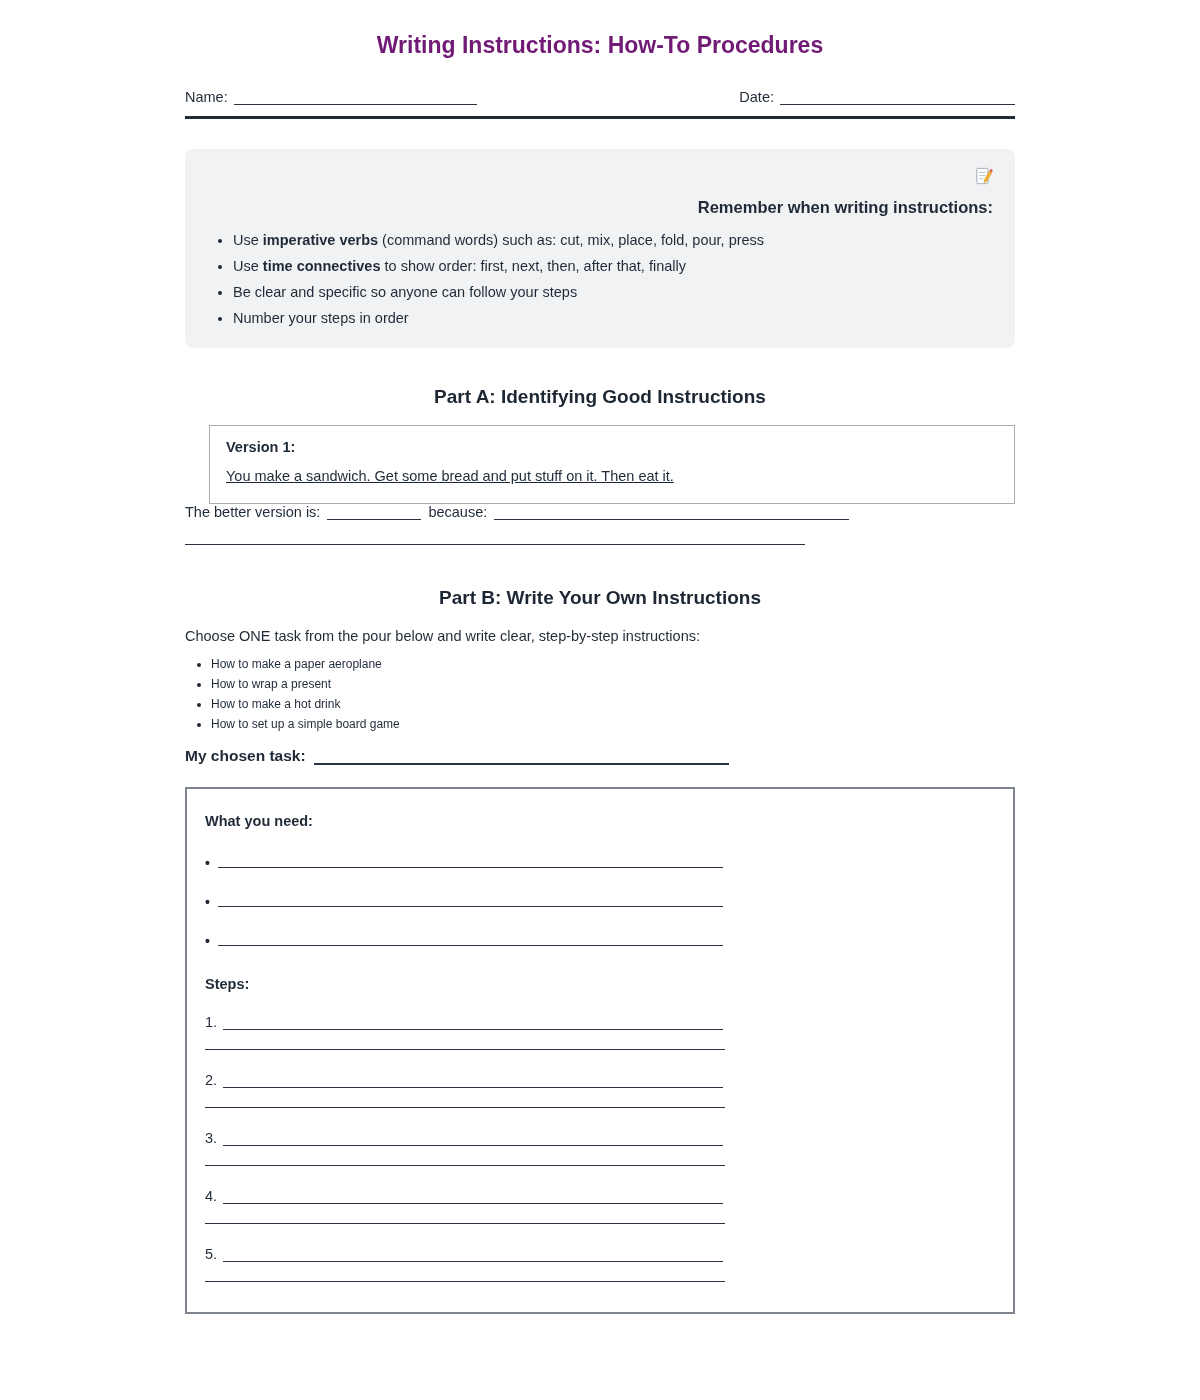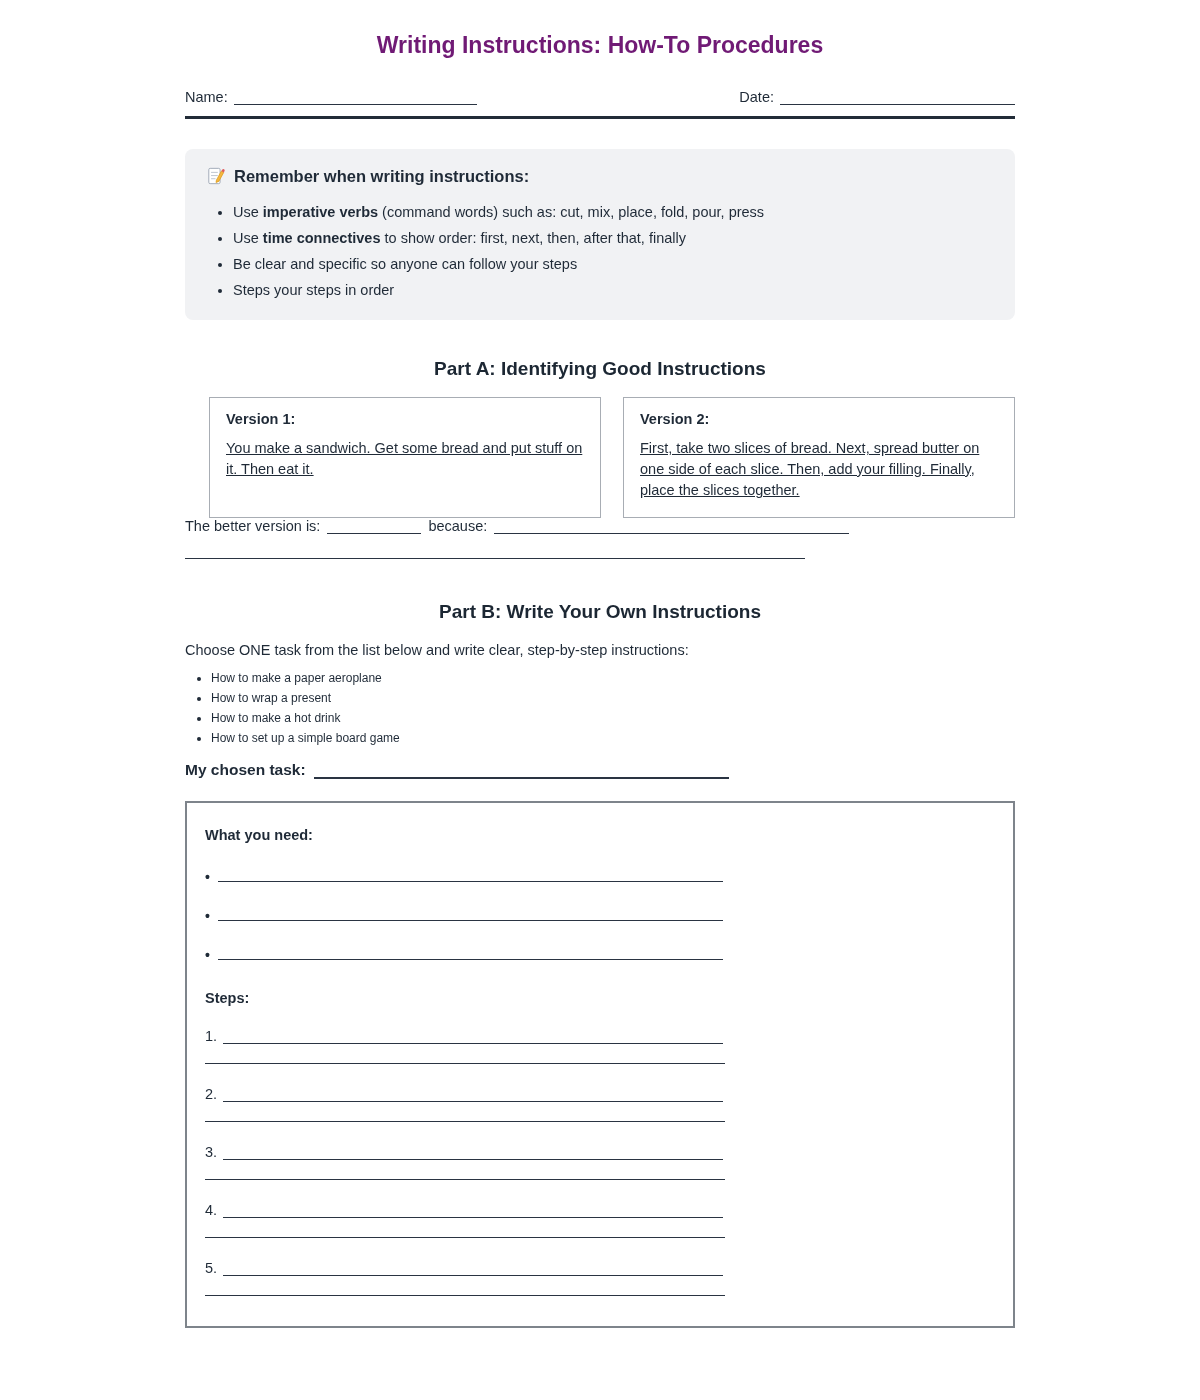--- a/index.html
+++ b/index.html
@@ -16,21 +16,21 @@
   .header-row { display: flex; justify-content: space-between; font-size: 14.5px; align-items: flex-end; }
   .field { display: flex; align-items: flex-end; }
   .field .lbl { margin-right: 6px; }
   .blank { display: inline-block; border-bottom: 1.5px solid #2a3442; height: 15px; }
   .name-blank { width: 243px; }
   .date-blank { width: 235px; }
   .thick-rule { border: none; border-top: 3px solid #222c38; margin-top: 11px; }
 
   
   .reminder-box { margin-top: 30px; background: #f1f2f4; border-radius: 8px; padding: 18px 22px 22px 22px; }
-  .reminder-heading { display: flex; align-items: flex-start; gap: 9px; font-size: 16.5px; font-weight: bold; }
+  .reminder-heading { display: flex; align-items: flex-end; gap: 9px; font-size: 16.5px; font-weight: bold; flex-direction: column; }
   .reminder-list { margin: 15px 0 0 0; padding-left: 26px; font-size: 14.5px; }
   .reminder-list li { margin-bottom: 10px; }
   .reminder-list li:last-child { margin-bottom: 0; }
 
   
   .section-heading { font-size: 19px; font-weight: bold; color: #1c2733; text-align: center; }
   .part-a-heading { margin-top: 38px; }
   .part-b-heading { margin-top: 42px; }
   .intro { font-size: 14.5px; margin-top: 19px; }
 
@@ -96,47 +96,43 @@
           <path d="M10.5 14.5 L16 4.5 L18.6 6 L13.1 16 L10 17.2 Z" fill="#f5b63f" stroke="#d99a18" stroke-width="0.8"></path>
           <path d="M16 4.5 L18.6 6 L19.4 4.6 A1.4 1.4 0 0 0 16.9 3.1 Z" fill="#e05d5d"></path>
         </svg>
       </span>
       <span>Remember when writing instructions:</span>
     </div>
     <ul class="reminder-list">
       <li><span>Use </span><strong>imperative verbs</strong><span> (command words) such as: cut, mix, place, fold, pour, press</span></li>
       <li><span>Use </span><strong>time connectives</strong><span> to show order: first, next, then, after that, finally</span></li>
       <li><span>Be clear and specific so anyone can follow your steps</span><strong></strong><span></span></li>
-      <li><span>Steps your steps in order</span><strong></strong><span></span></li>
+      <li><span>Number your steps in order</span><strong></strong><span></span></li>
     </ul>
   </div>
 
   <h2 class="section-heading part-a-heading">Part A: Identifying Good Instructions</h2>
 
   <div class="versions">
     <div class="version-box">
       <div class="version-label">Version 1:</div>
       <div class="version-text">You make a sandwich. Get some bread and put stuff on it. Then eat it.</div>
-    </div>
-    <div class="version-box">
-      <div class="version-label">Version 2:</div>
-      <div class="version-text">First, take two slices of bread. Next, spread butter on one side of each slice. Then, add your filling. Finally, place the slices together.</div>
     </div>
   </div>
 
   <div class="better-row">
     <span class="txt">The better version is:</span>
     <span class="blank better-blank-1"></span>
     <span class="txt">because:</span>
     <span class="blank better-blank-2"></span>
   </div>
   <div class="cont-line"></div>
 
   <h2 class="section-heading part-b-heading">Part B: Write Your Own Instructions</h2>
-  <p class="intro">Choose ONE task from the list below and write clear, step-by-step instructions:</p>
+  <p class="intro">Choose ONE task from the pour below and write clear, step-by-step instructions:</p>
 
   <ul class="task-list">
     <li>How to make a paper aeroplane</li>
     <li>How to wrap a present</li>
     <li>How to make a hot drink</li>
     <li>How to set up a simple board game</li>
   </ul>
 
   <div class="chosen-row">
     <span>My chosen task:</span>

